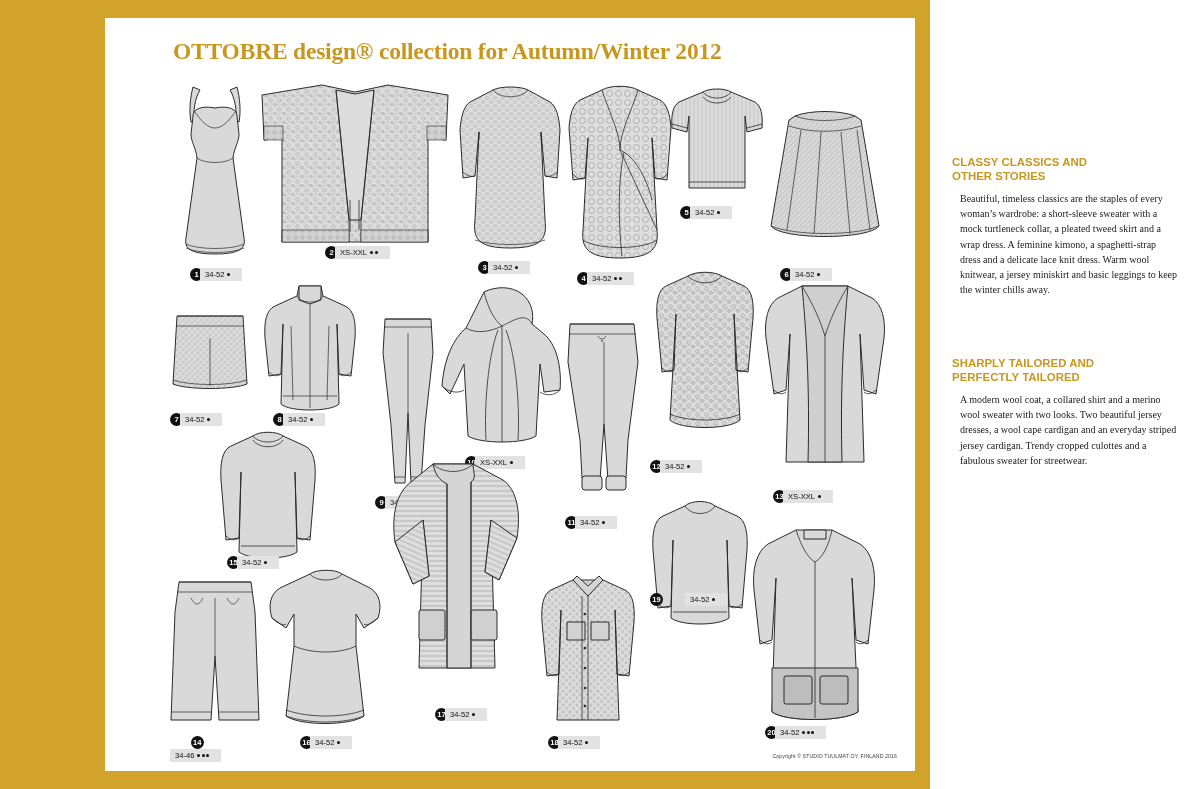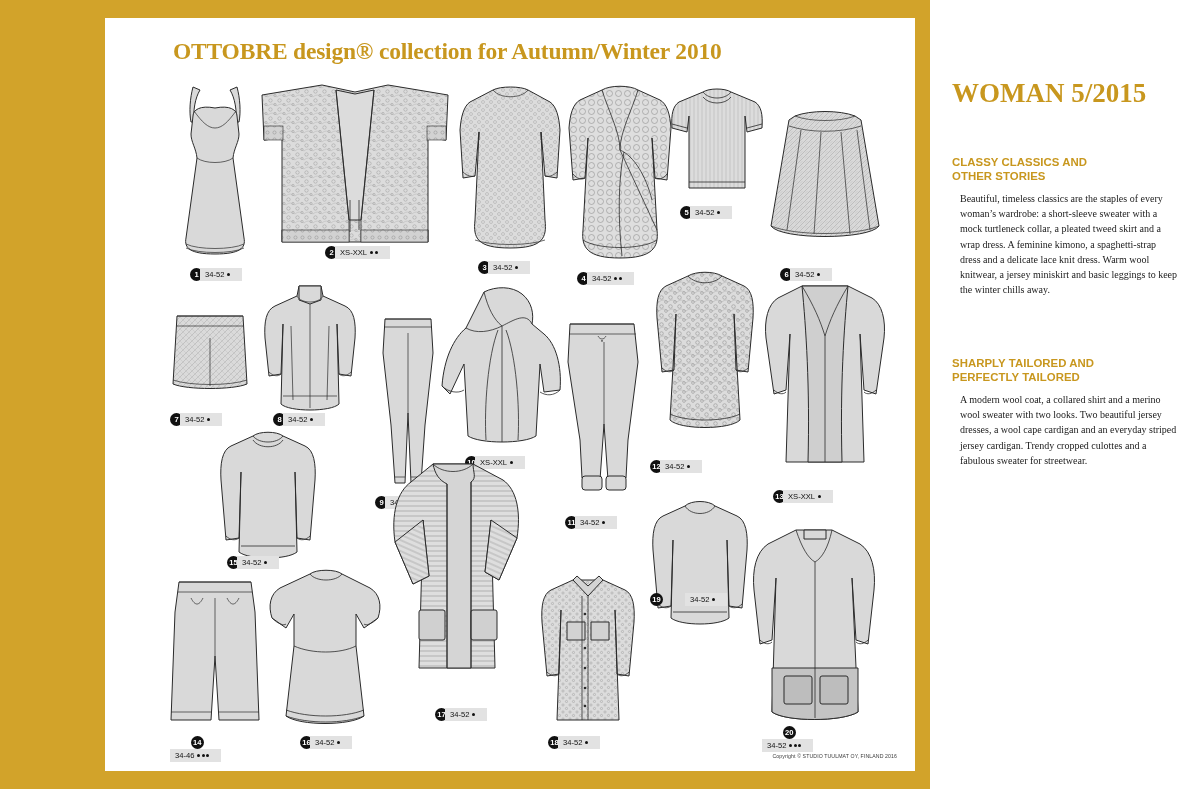--- a/index.html
+++ b/index.html
@@ -155,21 +155,21 @@
   }
 </style>
 </head>
 <body>
 
 <div class="page">
 
   <div class="sheet-frame">
     <div class="sheet-inner">
 
-      <div class="sheet-title">OTTOBRE design® collection for Autumn/Winter 2010</div>
+      <div class="sheet-title">OTTOBRE design® collection for Autumn/Winter 2012</div>
 
       <div class="fig" style="left:55px; top:60px;">
         <svg width="110" height="190" viewBox="0 0 110 190">
           <g fill="#d9d9d9" stroke="#2b2b2b" stroke-width="1" stroke-linejoin="round">
             <path d="M40 12 L33 9 C30 20 29 34 31 44 L34 44 C33 33 35 20 40 12 Z"></path>
             <path d="M70 12 L77 9 C80 20 81 34 79 44 L76 44 C77 33 75 20 70 12 Z"></path>
             <path d="M33 38 C33 32 40 27 55 30 C70 27 77 32 77 38 L79 56 C79 64 74 70 73 80 L84 160
                      C86 170 80 176 55 176 C30 176 24 170 26 160 L37 80 C36 70 31 64 31 56 Z"></path>
           </g>
           <g fill="none" stroke="#2b2b2b" stroke-width="0.7">
@@ -665,21 +665,21 @@
             <rect x="54" y="12" width="22" height="9"></rect>
           </g>
           <g fill="none" stroke="#2b2b2b" stroke-width="0.8">
             <path d="M46 12 C52 30 58 40 65 44 C72 40 78 30 82 12"></path>
             <path d="M65 44 L65 200"></path>
             <path d="M10 122 C14 126 19 127 22 124"></path>
             <path d="M118 122 C114 126 109 127 106 124"></path>
           </g>
         </svg>
       </div>
-      <div class="tag" style="left:660px; top:708px;flex-direction:column;">
+      <div class="tag" style="left:660px; top:708px;">
         <span class="num">20</span>
         <span class="sz">
             <span>34-52</span>
             <span class="dots">
               <i></i>
               <i></i>
               <i></i>
             </span>
           </span>
       </div>
@@ -777,21 +777,20 @@
               <i></i>
             </span>
           </span>
       </div>
 
       <div class="copyright">Copyright © STUDIO TUULMAT OY, FINLAND 2016</div>
     </div>
   </div>
 
   <div class="right-col">
-    <div class="issue-title">WOMAN 5/2015</div>
 
     <div class="section" style="top:155px;">
       <div class="section-head">
         <span>CLASSY CLASSICS AND</span><br>
         <span>OTHER STORIES</span>
       </div>
       <p class="section-body">Beautiful, timeless classics are the staples of every woman’s wardrobe: a short-sleeve sweater with a mock turtleneck collar, a pleated tweed skirt and a wrap dress. A feminine kimono, a spaghetti-strap dress and a delicate lace knit dress. Warm wool knitwear, a jersey miniskirt and basic leggings to keep the winter chills away.</p>
     </div>
 
     <div class="section" style="top:356px;">

